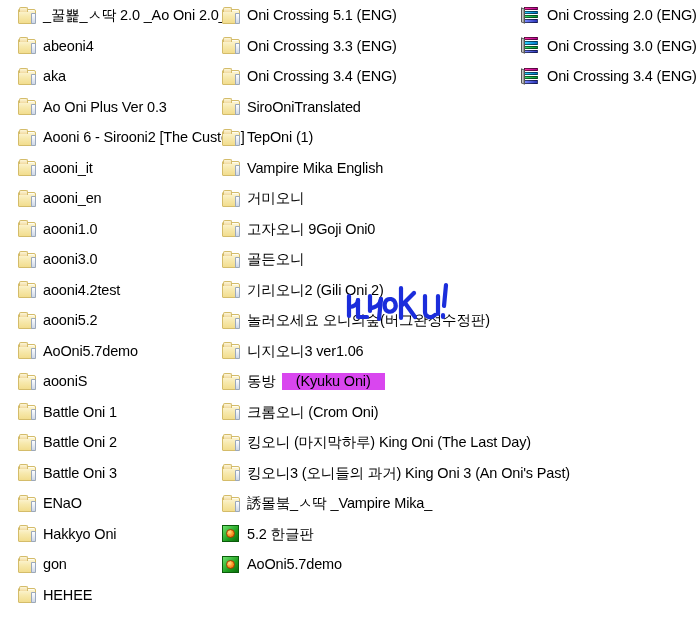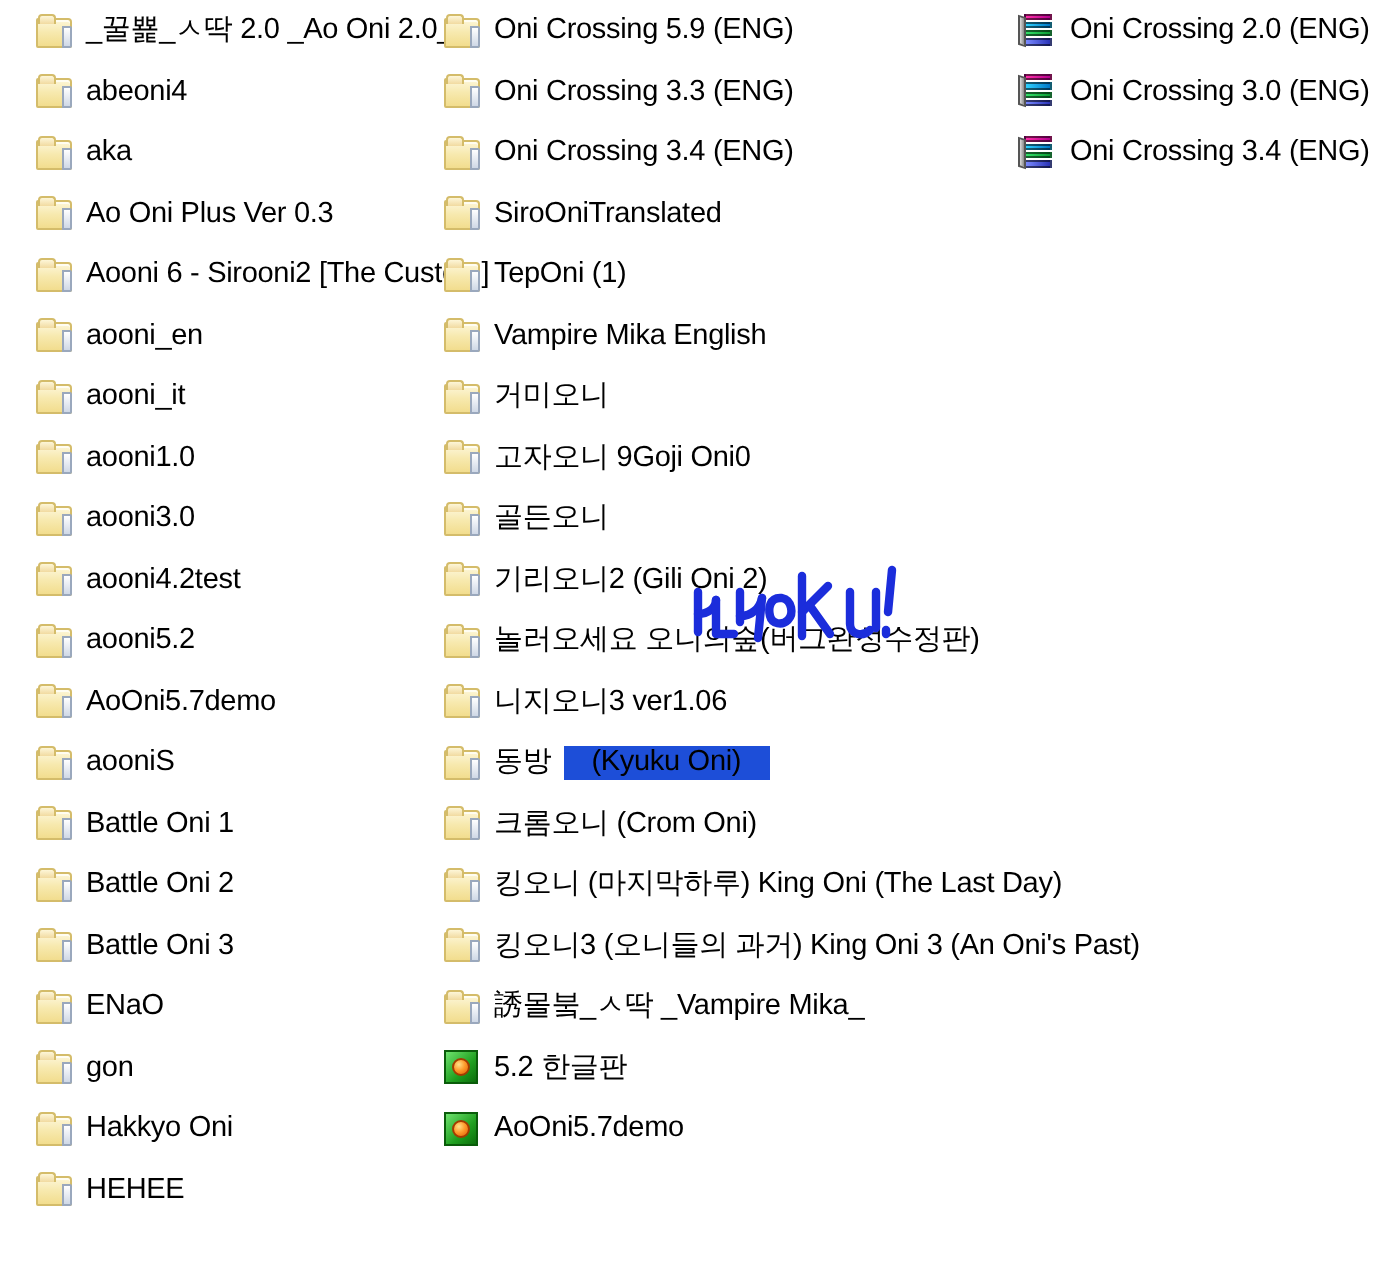--- a/index.html
+++ b/index.html
@@ -20,38 +20,38 @@
     width: 699px;
     height: 636px;
     background: #ffffff;
   }
   .column {
     position: absolute;
     top: 0;
   }
   #column-1 { left: 16px;  width: 205px; }
   #column-2 { left: 220px; width: 300px; }
-  #column-3 { left: 508px; width: 179px; }
+  #column-3 { left: 520px; width: 179px; }
 
   .file-row {
     height: 30.5px;
     display: flex;
     align-items: center;
     gap: 6px;
     white-space: nowrap;
     overflow: visible;
   }
   .row-label {
     font-size: 14.5px;
     color: #000000;
     line-height: 1;
     letter-spacing: -0.15px;
   }
   .row-label.hl {
-    background: #1d4ed8;
+    background: #d946ef;
     padding: 1px 14px;
   }
 
   
   .icon {
     width: 21px;
     height: 21px;
     flex: 0 0 21px;
     position: relative;
   }
@@ -175,32 +175,32 @@
       <div class="file-row">
         <span class="icon ico-folder">
           <span class="tab"></span>
         </span>
         <span class="row-label">Aooni 6 - Sirooni2 [The Custom]</span>
       </div>
       <div class="file-row">
         <span class="icon ico-folder">
           <span class="tab"></span>
         </span>
+        <span class="row-label">aooni_it</span>
+      </div>
+      <div class="file-row">
+        <span class="icon ico-folder">
+          <span class="tab"></span>
+        </span>
         <span class="row-label">aooni_en</span>
       </div>
       <div class="file-row">
         <span class="icon ico-folder">
           <span class="tab"></span>
         </span>
-        <span class="row-label">aooni_it</span>
-      </div>
-      <div class="file-row">
-        <span class="icon ico-folder">
-          <span class="tab"></span>
-        </span>
         <span class="row-label">aooni1.0</span>
       </div>
       <div class="file-row">
         <span class="icon ico-folder">
           <span class="tab"></span>
         </span>
         <span class="row-label">aooni3.0</span>
       </div>
       <div class="file-row">
         <span class="icon ico-folder">
@@ -247,41 +247,41 @@
       <div class="file-row">
         <span class="icon ico-folder">
           <span class="tab"></span>
         </span>
         <span class="row-label">ENaO</span>
       </div>
       <div class="file-row">
         <span class="icon ico-folder">
           <span class="tab"></span>
         </span>
+        <span class="row-label">Hakkyo Oni</span>
+      </div>
+      <div class="file-row">
+        <span class="icon ico-folder">
+          <span class="tab"></span>
+        </span>
         <span class="row-label">gon</span>
-      </div>
-      <div class="file-row">
-        <span class="icon ico-folder">
-          <span class="tab"></span>
-        </span>
-        <span class="row-label">Hakkyo Oni</span>
       </div>
       <div class="file-row">
         <span class="icon ico-folder">
           <span class="tab"></span>
         </span>
         <span class="row-label">HEHEE</span>
       </div>
     </div>
   <div class="column" id="column-2">
       <div class="file-row">
         <span class="icon ico-folder">
           <span class="tab"></span>
         </span>
-        <span class="row-label">Oni Crossing 5.9 (ENG)</span>
+        <span class="row-label">Oni Crossing 5.1 (ENG)</span>
       </div>
       <div class="file-row">
         <span class="icon ico-folder">
           <span class="tab"></span>
         </span>
         <span class="row-label">Oni Crossing 3.3 (ENG)</span>
       </div>
       <div class="file-row">
         <span class="icon ico-folder">
           <span class="tab"></span>

